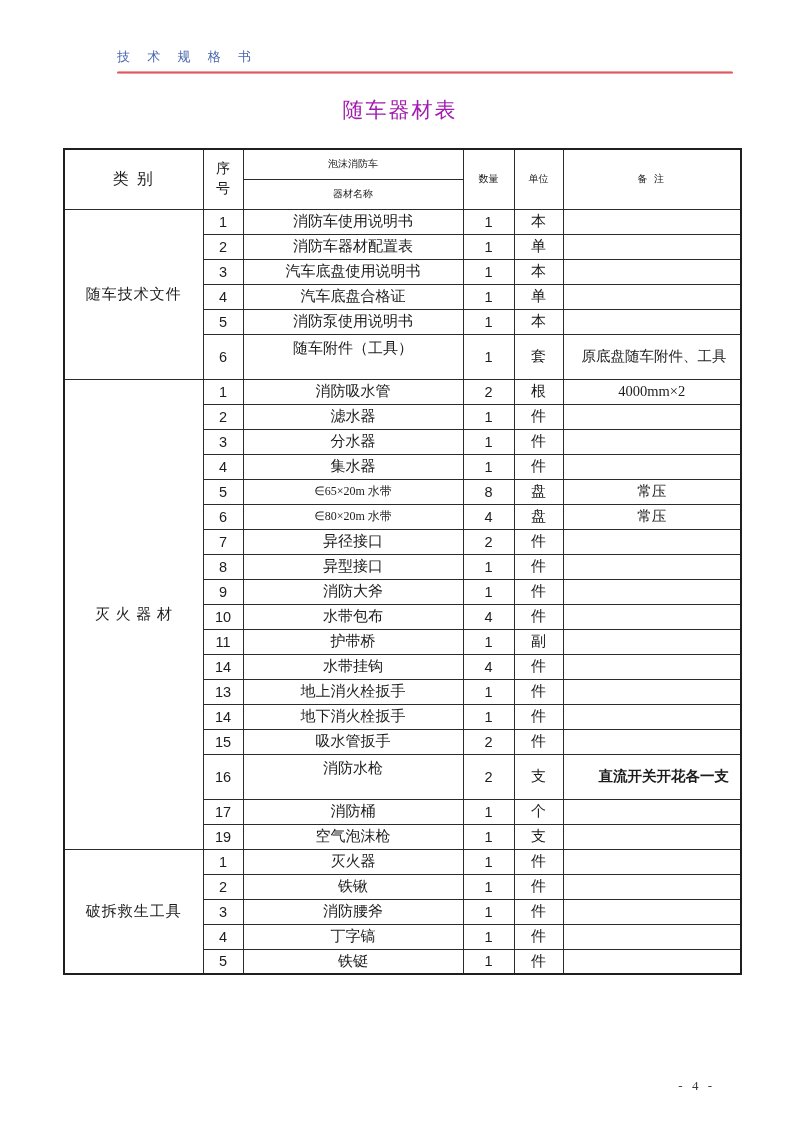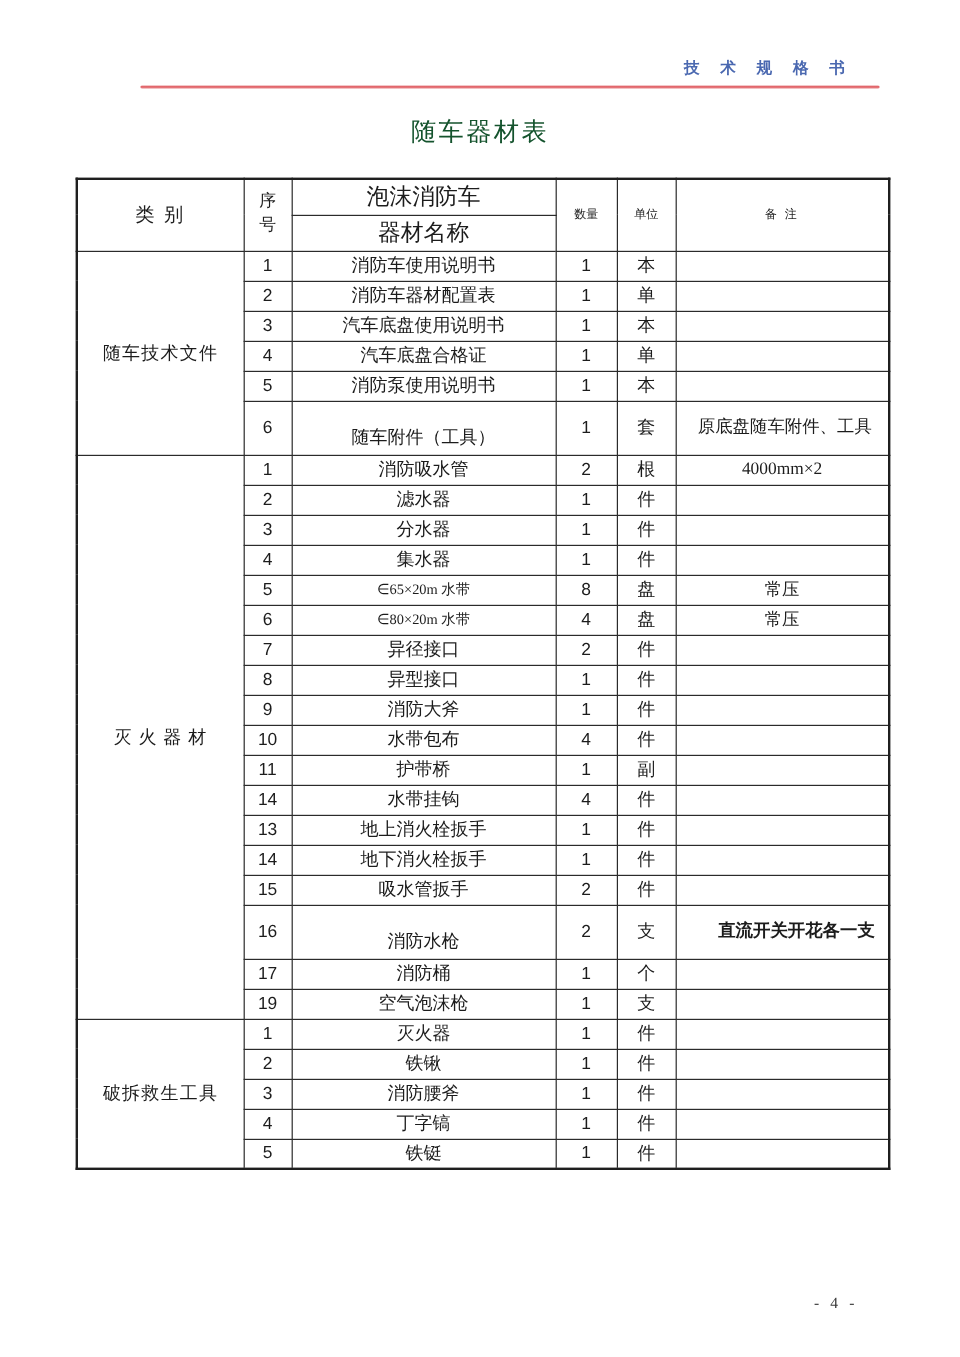--- a/index.html
+++ b/index.html
@@ -15,24 +15,24 @@
     overflow: hidden;
   }
   
   .doc-header {
     position: absolute;
     left: 117px;
     right: 67px;
     top: 48px;
   }
   .doc-header .label {
-    text-align: right;
+    text-align: left;
     padding-right: 22px;
     font-size: 13px;
-    font-weight: bold;
+    font-weight: normal;
     letter-spacing: 7px;
     color: var(--accent, #4a68b0);
     white-space: pre;
   }
   .red-rule {
     margin-top: 5px;
     height: 3px;
     background: linear-gradient(to bottom,
       rgba(226,106,110,0.35) 0%,
       var(--rule, #dd4f55) 45%,
@@ -41,21 +41,21 @@
   }
   
   .page-title {
     position: absolute;
     top: 96px;
     left: 0;
     width: 100%;
     text-align: center;
     font-size: 21px;
     letter-spacing: 2px;
-    color: #14532d;
+    color: #a21caf;
   }
   
   table.equip {
     position: absolute;
     left: 63px;
     top: 148px;
     width: 677px;
     border-collapse: collapse;
     table-layout: fixed;
     font-size: 15px;
@@ -65,21 +65,21 @@
     text-align: center;
     vertical-align: middle;
     height: 25px;
     padding: 1px 2px;
     overflow: hidden;
   }
   table.equip { border: 2px solid #1f1f1f; }
   table.equip thead td { height: 30px; white-space: pre-line; }
   td.hdr-cat { font-size: 16px; letter-spacing: 2px; margin-top: 16px; }
   td.hdr-seq { font-size: 14px; line-height: 1.45; }
-  td.hdr-type, td.hdr-name { font-size: 19px; }
+  td.hdr-type, td.hdr-name { font-size: 10px; }
   td.hdr-qty, td.hdr-unit { font-size: 10px; }
   td.hdr-remark { font-size: 10px; letter-spacing: 2px; }
   td.cat { font-size: 15px; letter-spacing: 1px; white-space: pre; }
   td.name {
     text-align: left;
     padding-left: 8px;
     font-size: 15px;
   }
   td.name.small { font-size: 12px; }
   td.num {
@@ -88,21 +88,21 @@
   }
   td.remark { font-size: 14.5px; }
   td.remark.left {
     text-align: left;
     padding-left: 18px;
     padding-right: 7px;
     line-height: 1.35;
   }
   td.remark.left.indent { text-indent: 17px; font-weight: bold; }
   tr.tall td { height: 45px; }
-  tr.tall td.name { vertical-align: top; padding-top: 20px; }
+  tr.tall td.name { vertical-align: top; padding-top: 4px; }
   
   .page-footer {
     position: absolute;
     top: 1078px;
     right: 85px;
     font-size: 13px;
     letter-spacing: 3px;
     color: #3a3a3a;
     font-family: "Liberation Serif", serif;
   }

